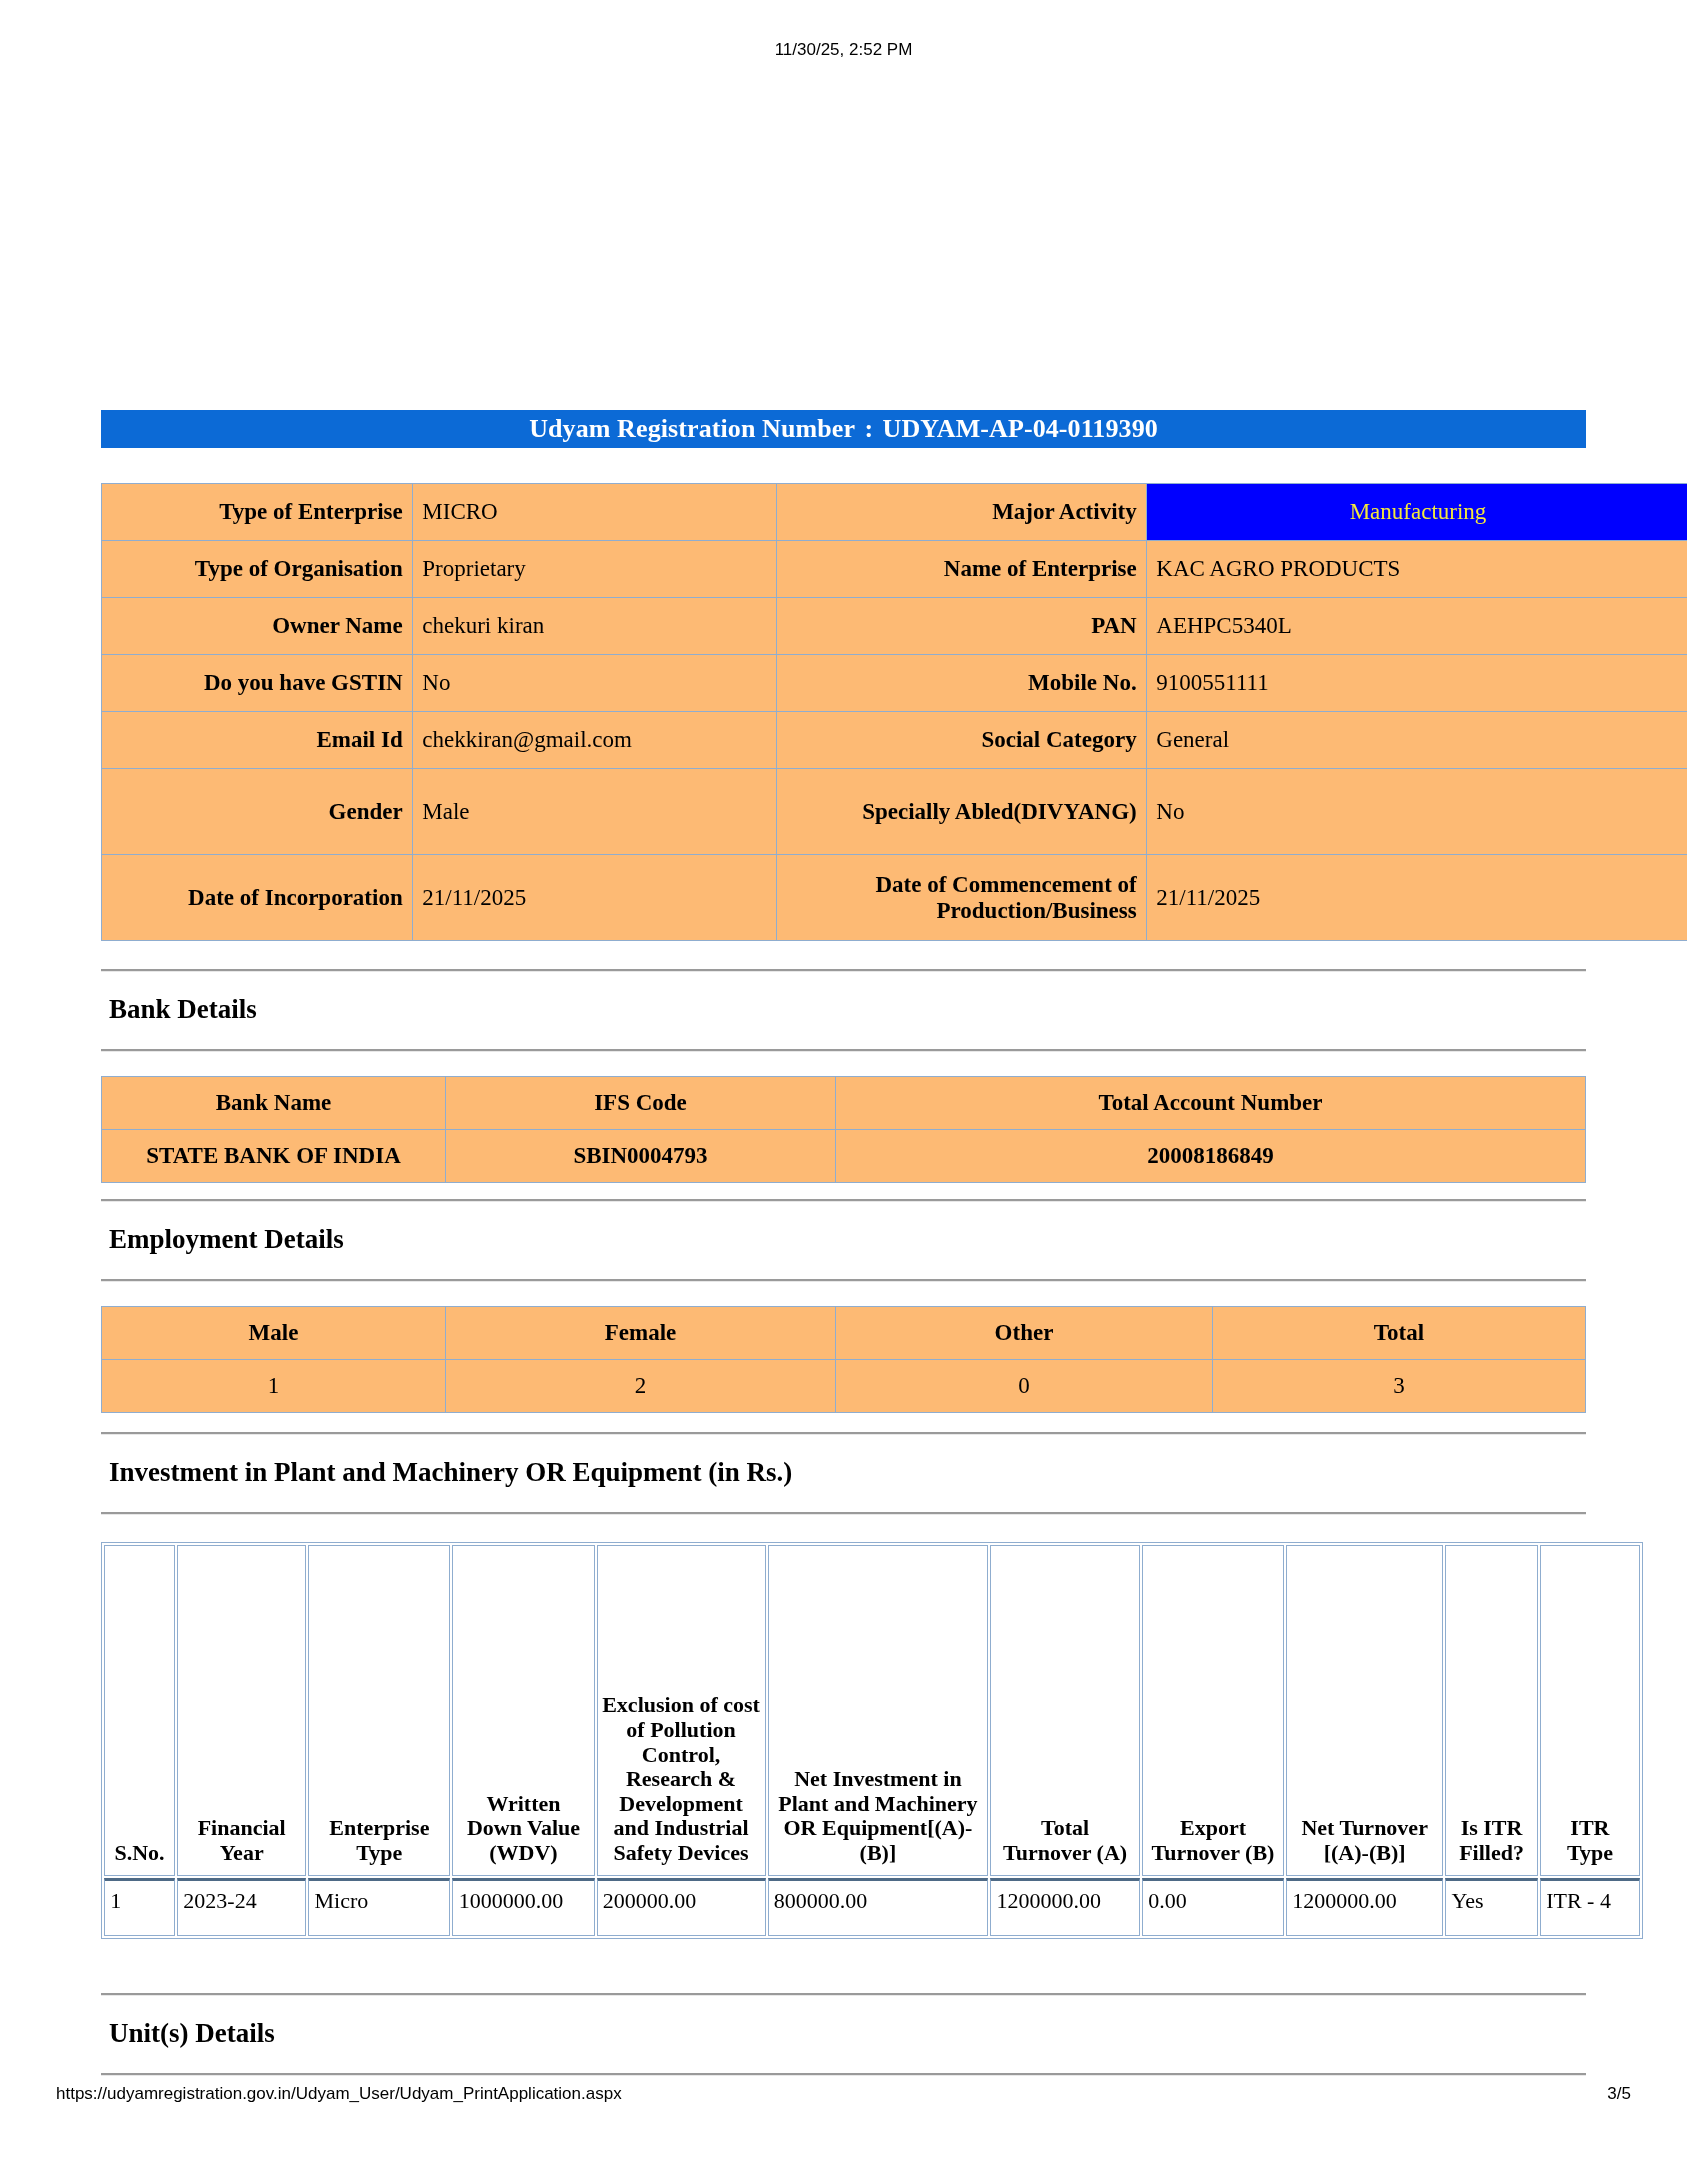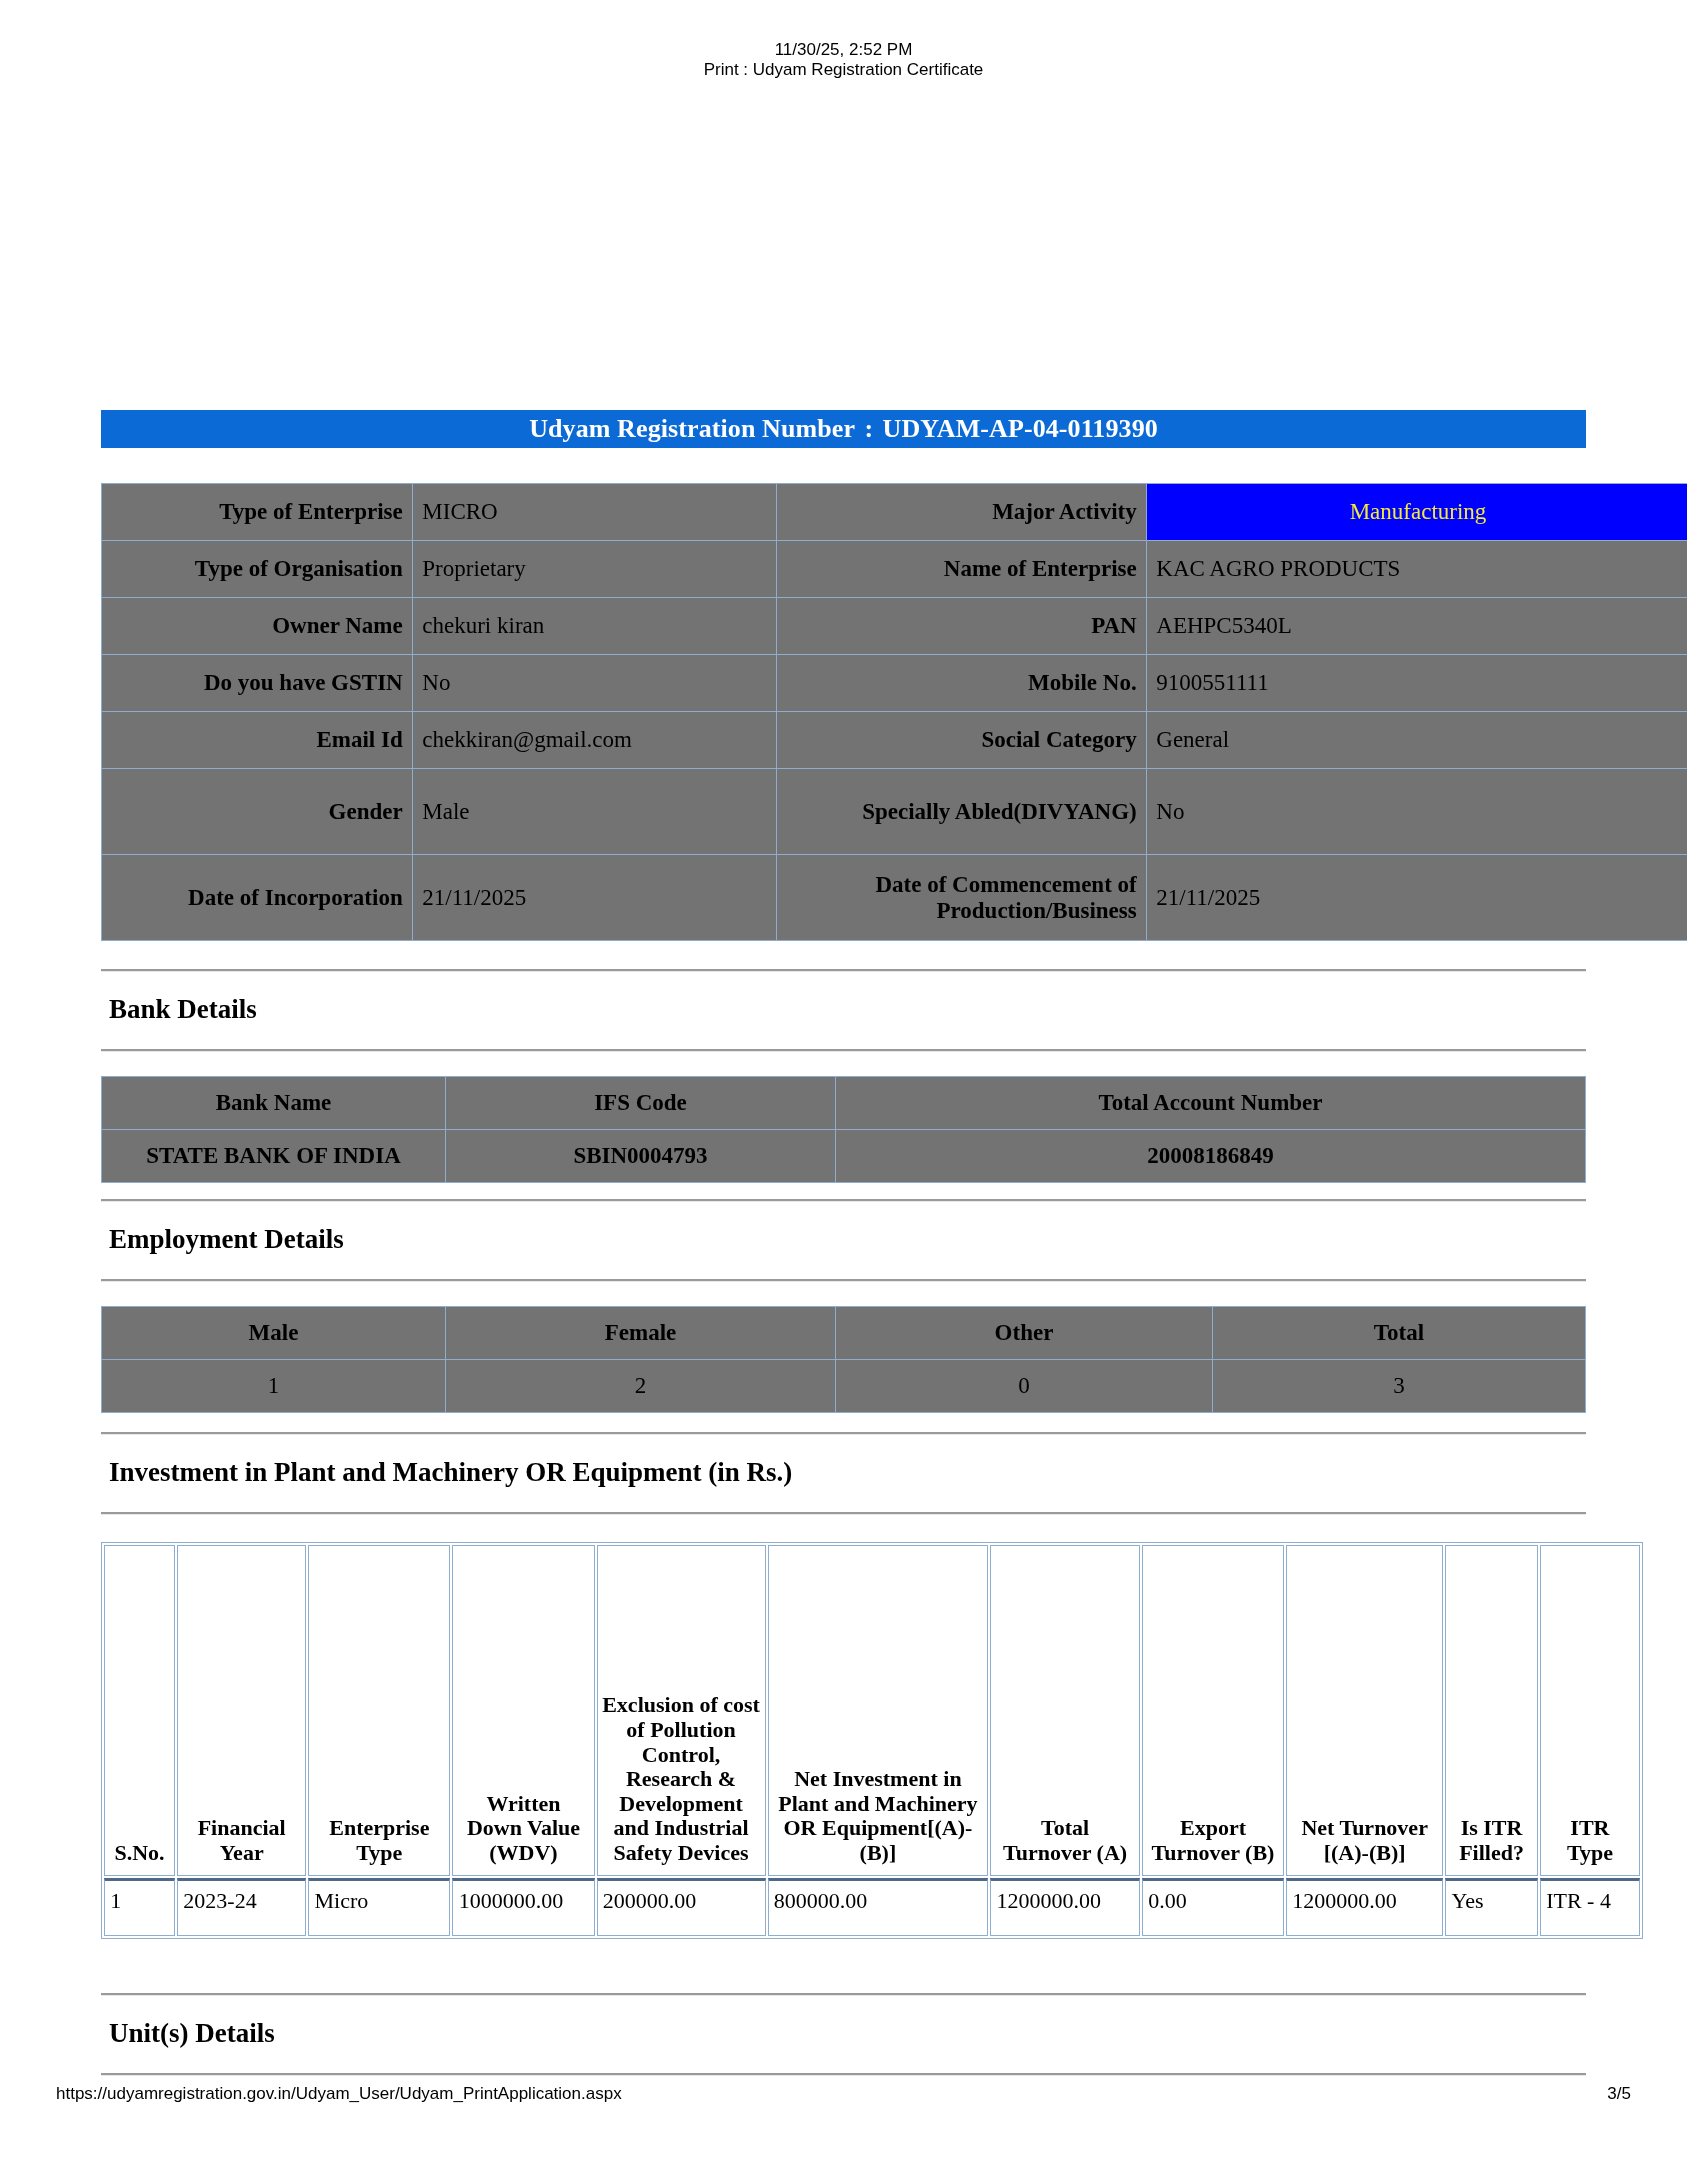--- a/index.html
+++ b/index.html
@@ -66,21 +66,21 @@
   
   table.grid {
     border-collapse: collapse;
     table-layout: fixed;
   }
   table.grid td, table.grid th {
     border: 1.3px solid #8fadcf;
     padding: 6.6px 9.3px;
     font-size: 23px;
     vertical-align: middle;
-    background: #737373;
+    background: #fdba74;
   }
 
   
   .tbl-main {
     position: absolute;
     left: 0;
     top: 475px;
     width: 1588px;           
   }
   .tbl-main td { height: 57px; }
@@ -184,21 +184,20 @@
     white-space: nowrap;
     overflow: hidden;
   }
   table.tbl-inv td.multi { white-space: normal; line-height: 1.15; }
 </style>
 </head>
 <body>
 
 <div class="print-chrome print-header">
   <div class="chrome-left">11/30/25, 2:52 PM</div>
-  <div class="chrome-center">Print : Udyam Registration Certificate</div>
   <div class="chrome-right"></div>
 </div>
 
 <div class="page">
 
   <div class="reg-banner">
     <span>Udyam Registration Number</span><span class="sep">:</span><span>UDYAM-AP-04-0119390</span>
   </div>
 
   <table class="grid tbl-main">

